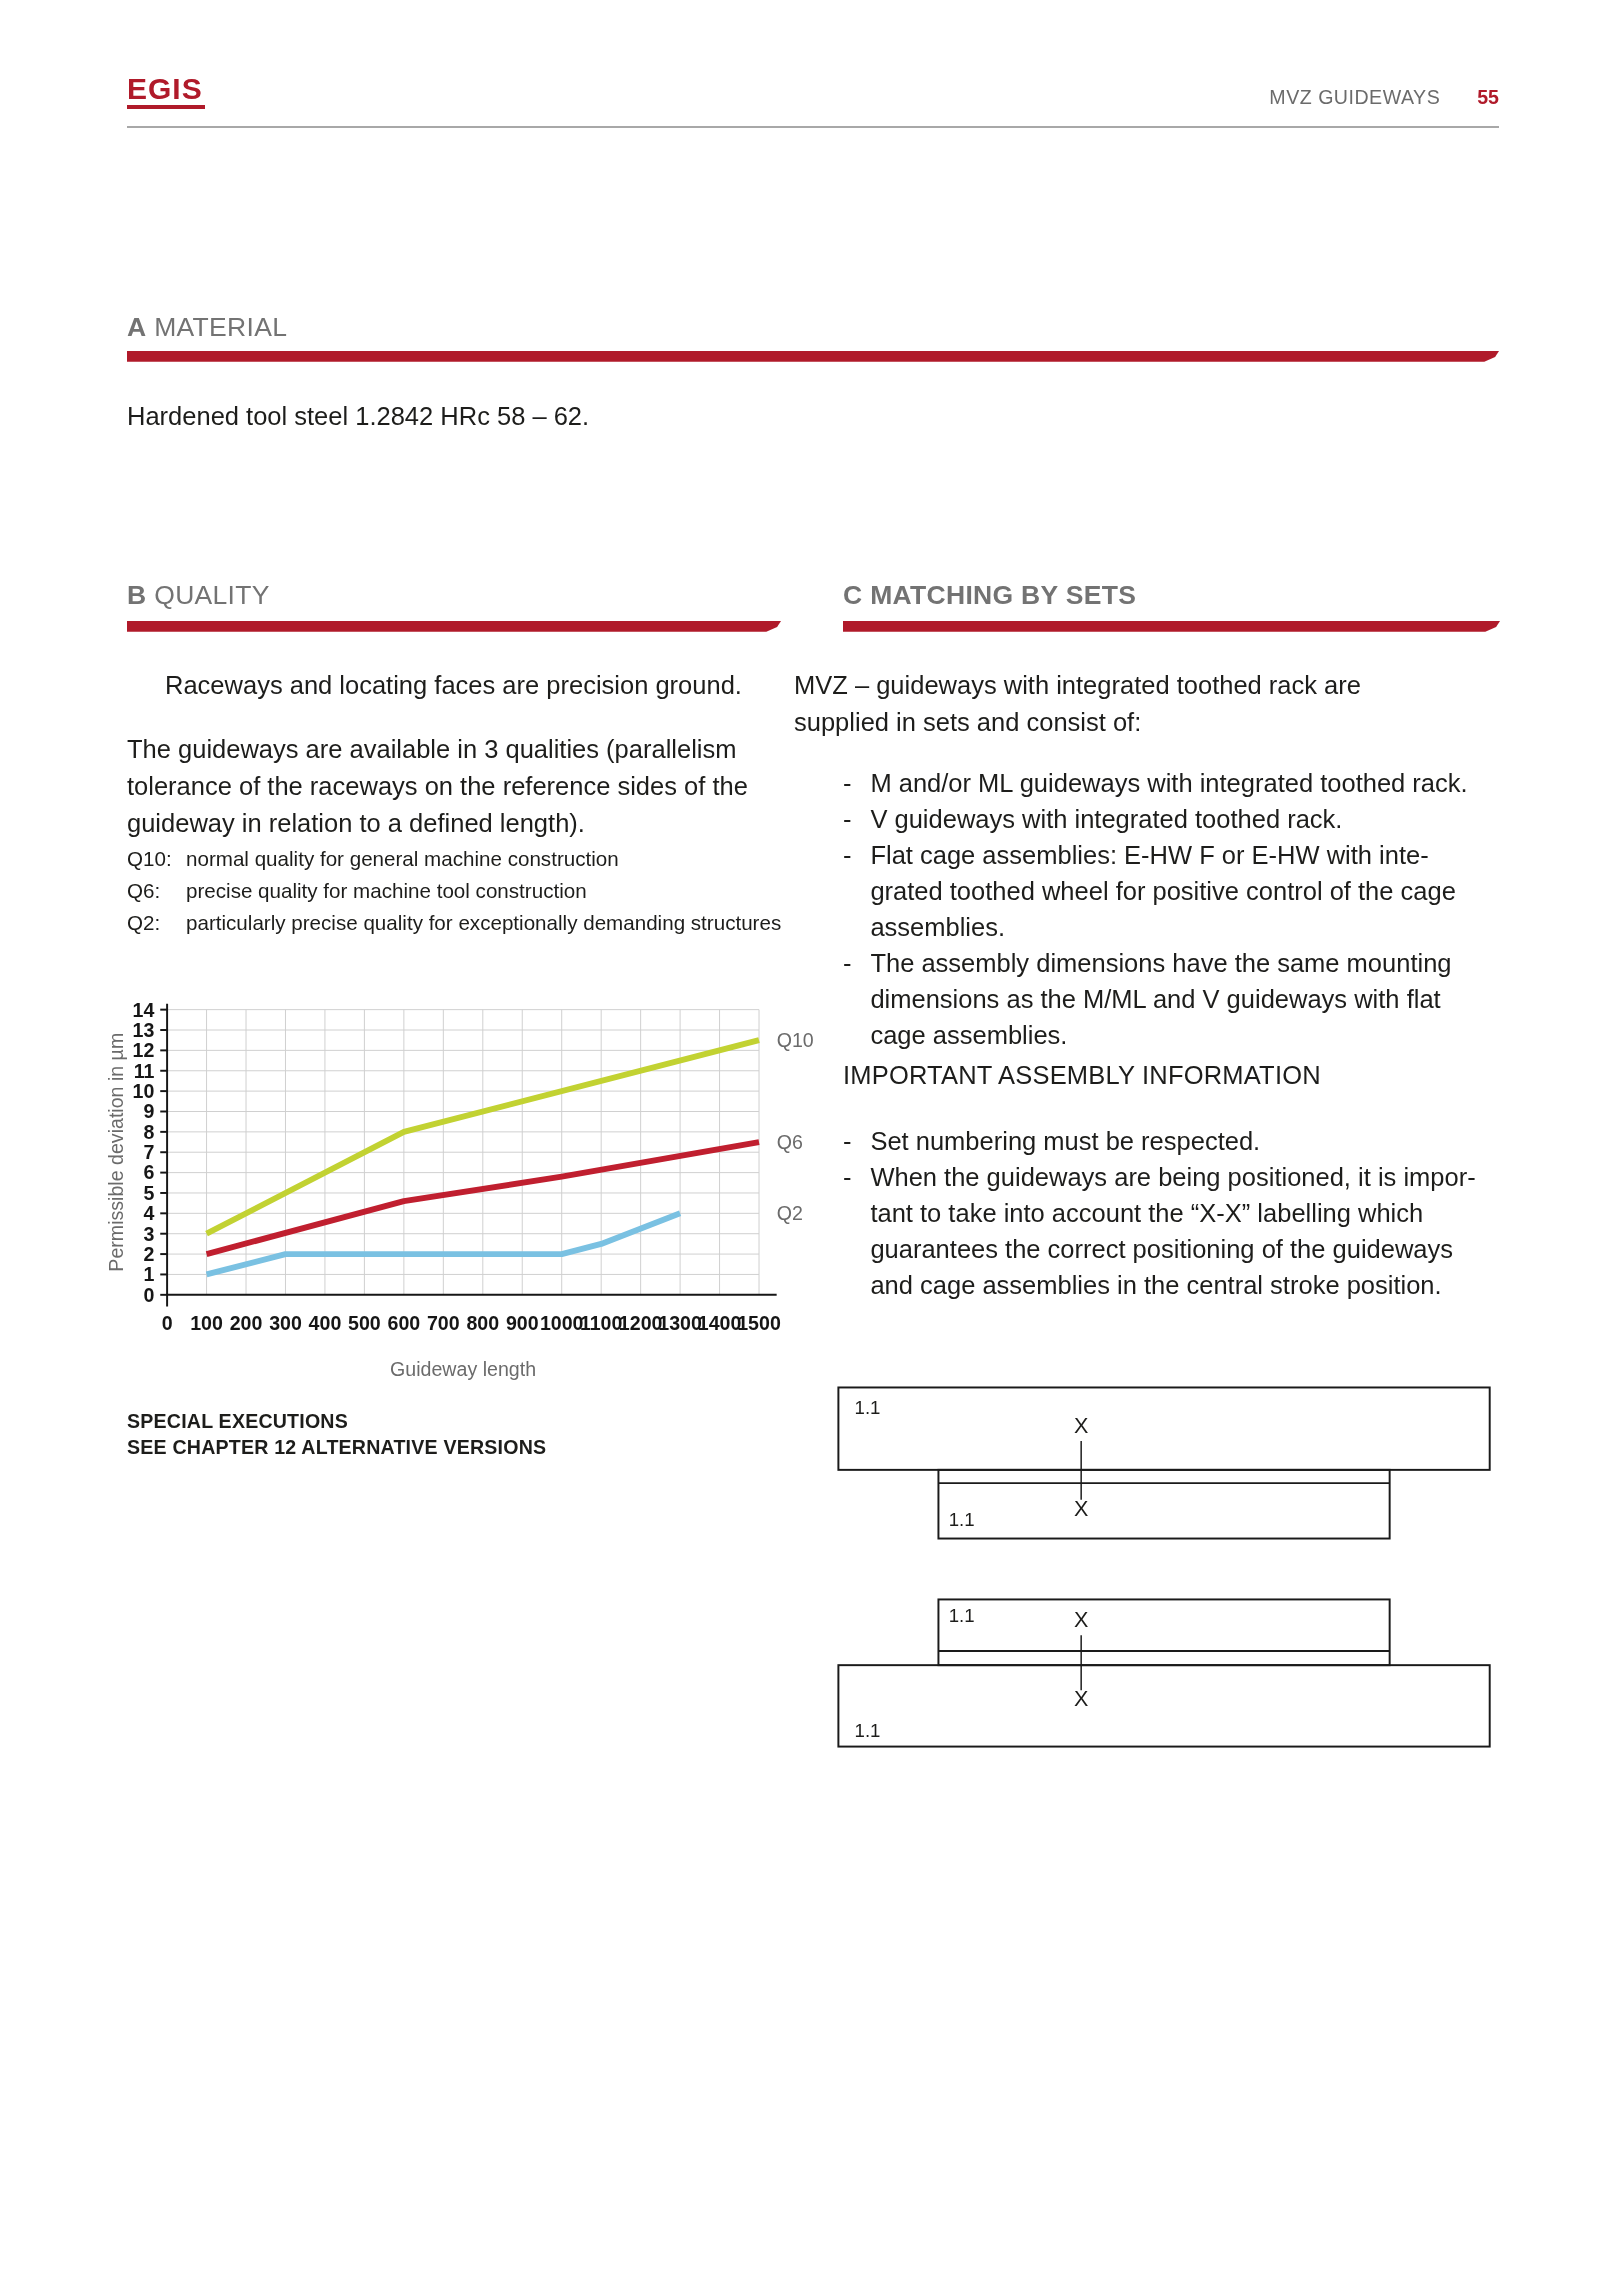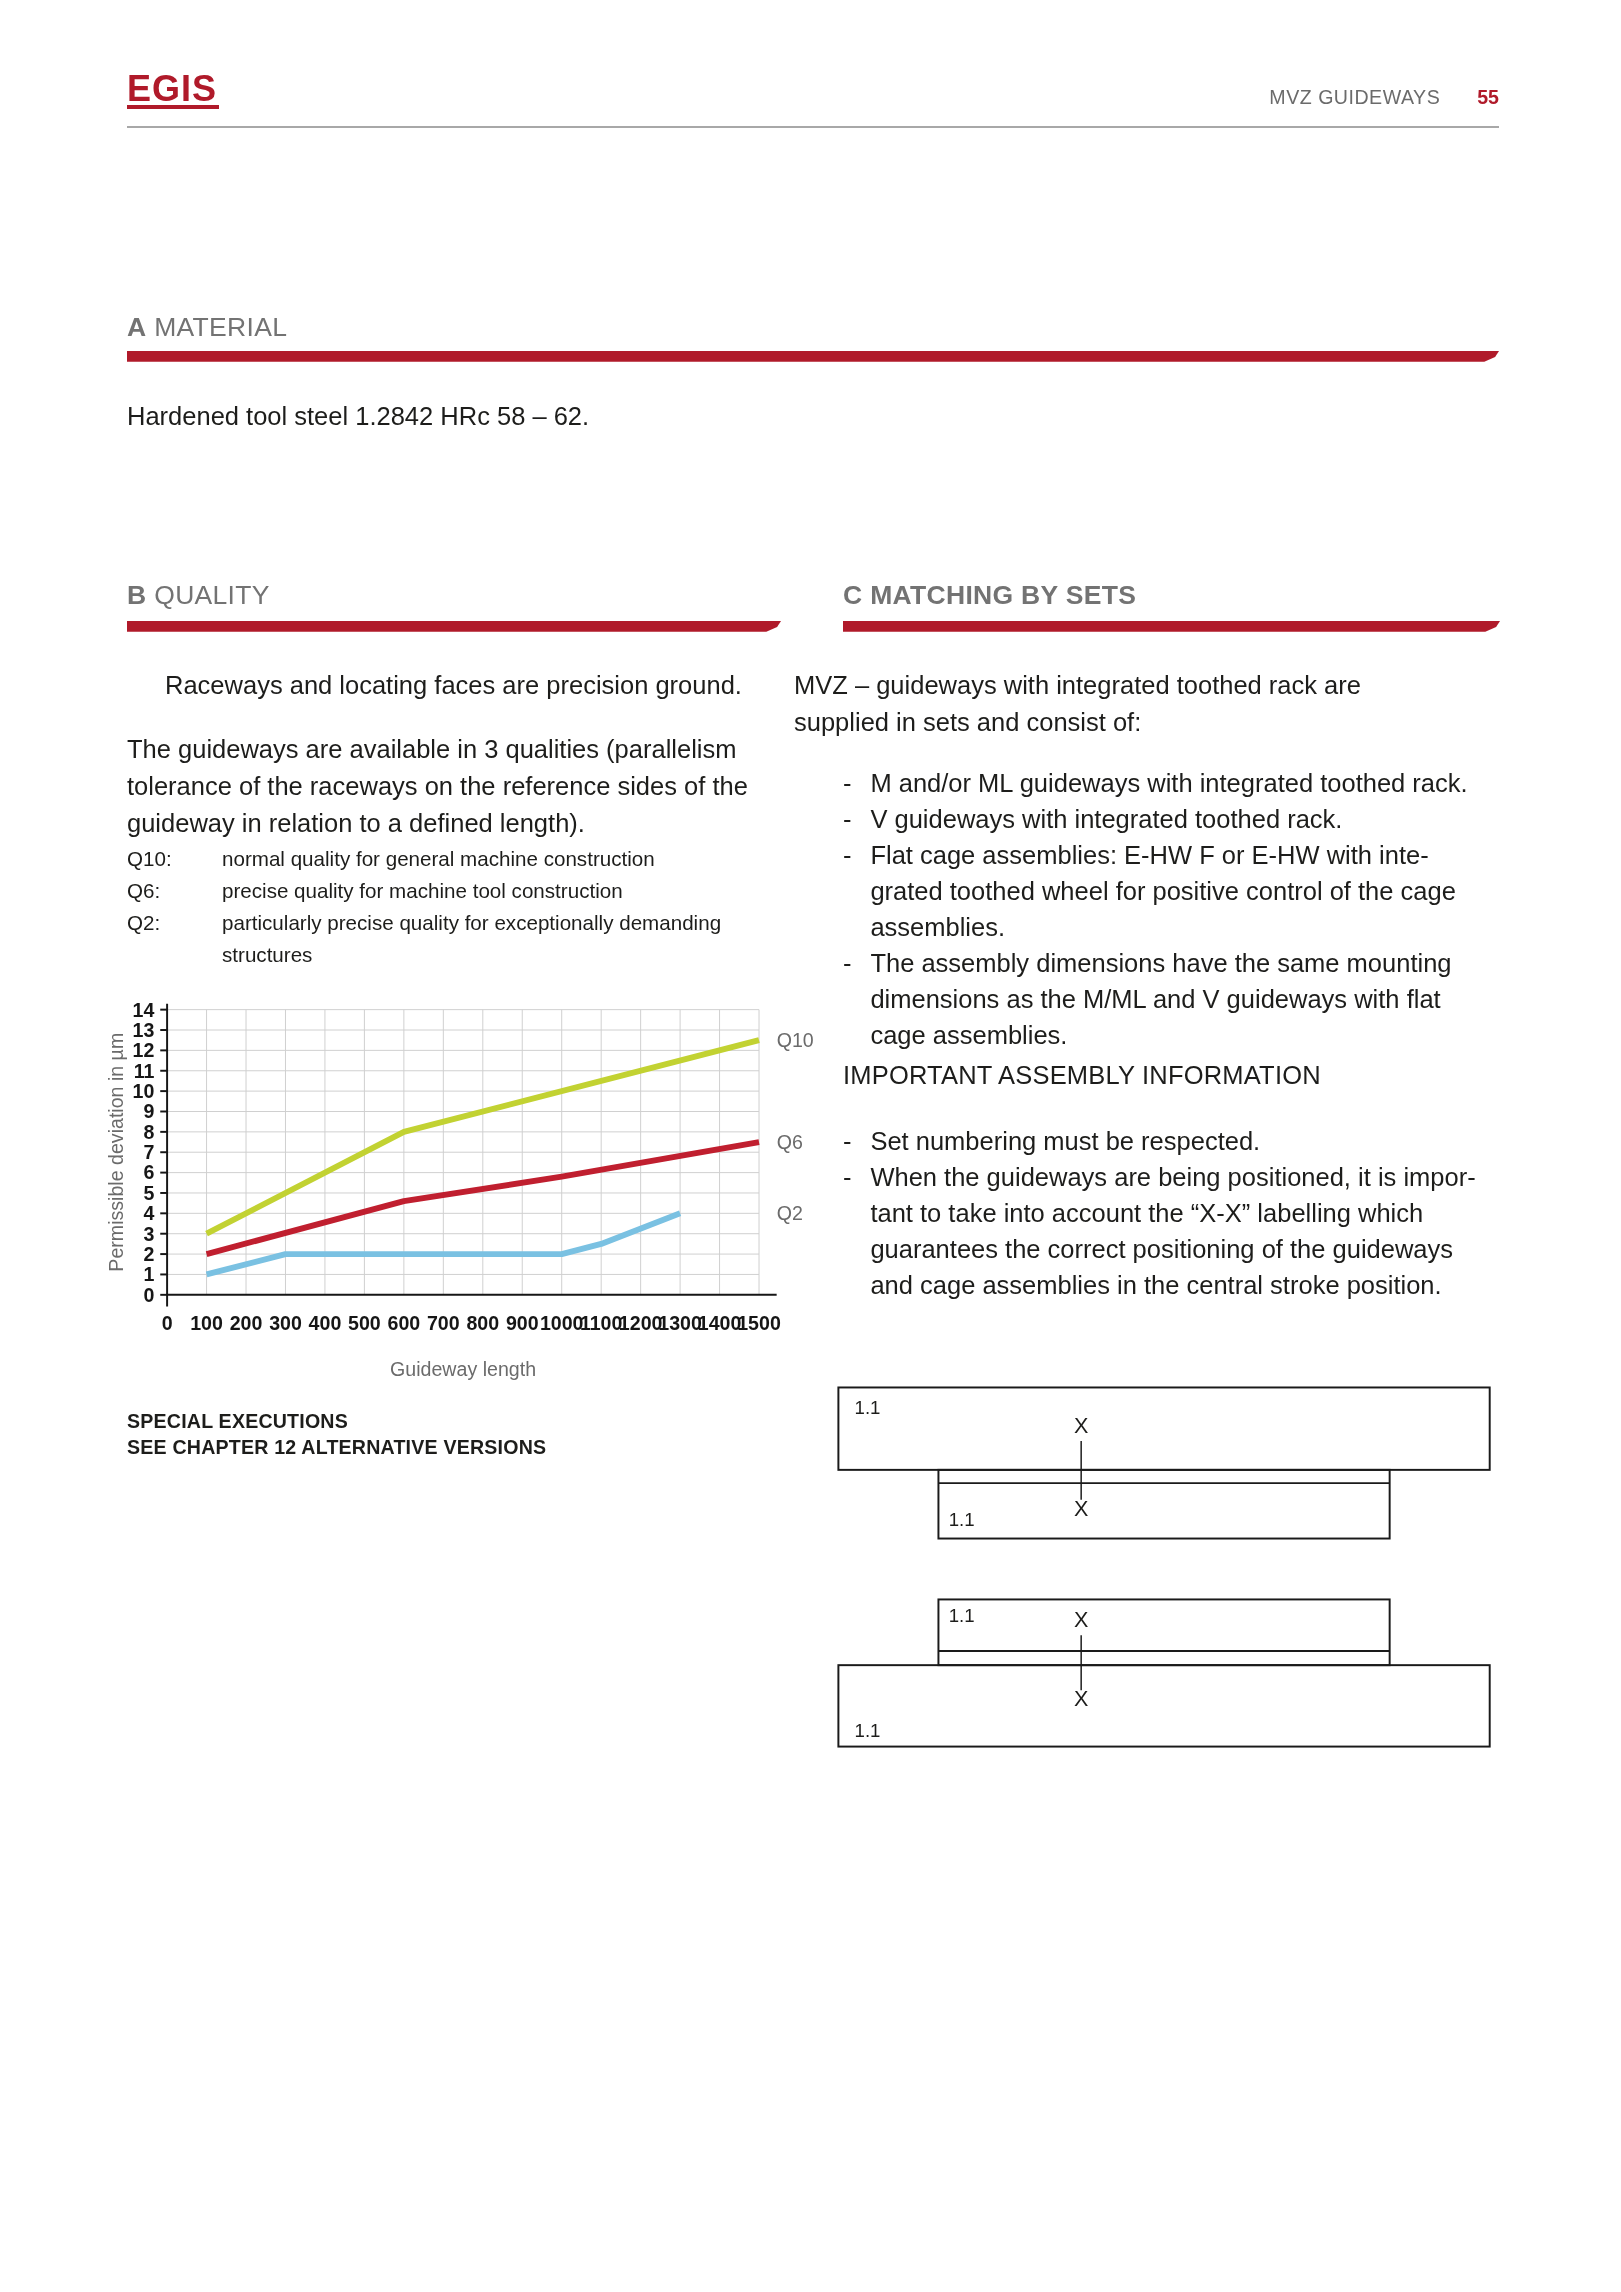--- a/index.html
+++ b/index.html
@@ -10,21 +10,21 @@
     font-family:"Liberation Sans","DejaVu Sans",sans-serif;
     color:#1d1d1b;
     overflow:hidden;
     margin:0 auto;
   }
   .abs{position:absolute;}
 
   
   .logo{
     left:127px;top:74px;
-    font-size:36px;font-weight:800;letter-spacing:1px;
+    font-size:30px;font-weight:800;letter-spacing:1px;
     color:var(--accent);
     border-bottom:4.9px solid var(--accent);
     padding:0 2px 2px 0;
     font-stretch:condensed;
     line-height:29px;
     text-align:center;
   }
   .header-right{
     top:86px;right:122px;
     display:flex;align-items:baseline;gap:37px;
@@ -40,21 +40,21 @@
   .sec-head .letter{font-weight:bold;margin-right:7.8px;}
   .sec-head.bold-all .letter,.sec-head.bold-all .title{font-weight:bold;}
   .redbar{height:10.8px;background:var(--accent);
     clip-path:polygon(0 0,100% 0,calc(100% - 3.9px) 55%,calc(100% - 14.7px) 100%,0 100%);}
 
   .body-text{font-size:25.5px;line-height:37px;}
   .preline{white-space:pre-line;}
 
   
   .qlist{font-size:20.6px;line-height:32px;}
-  .qrow{display:flex;gap:36px;}
+  .qrow{display:flex;}
   .qrow .qlabel{width:59px;flex:0 0 59px;}
 
   
   .bullets{list-style:none;margin:0;padding:0;font-size:25.5px;line-height:36px;}
   .bullets li{display:flex;}
   .bullets .dash{flex:0 0 27.4px;}
   .bullets .btext{flex:1;}
 
   .note{font-size:19.6px;line-height:25.5px;font-weight:bold;letter-spacing:0.2px;}
   .sub-head{font-size:25.5px;letter-spacing:0.2px;}

